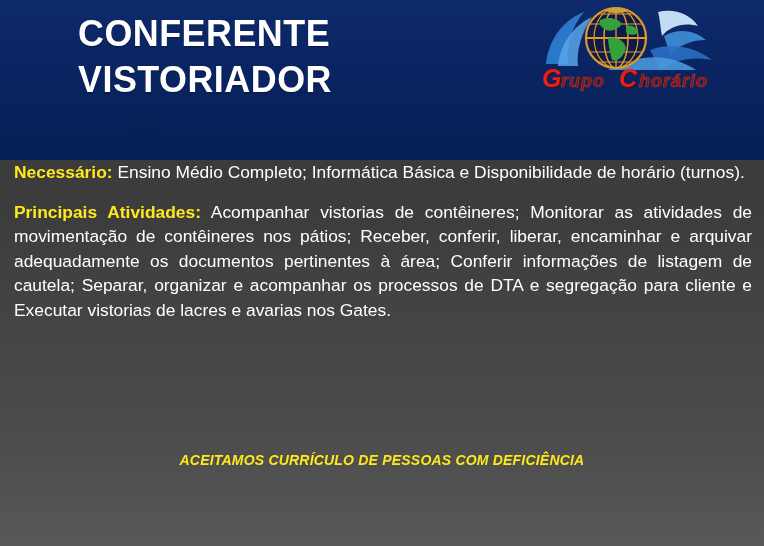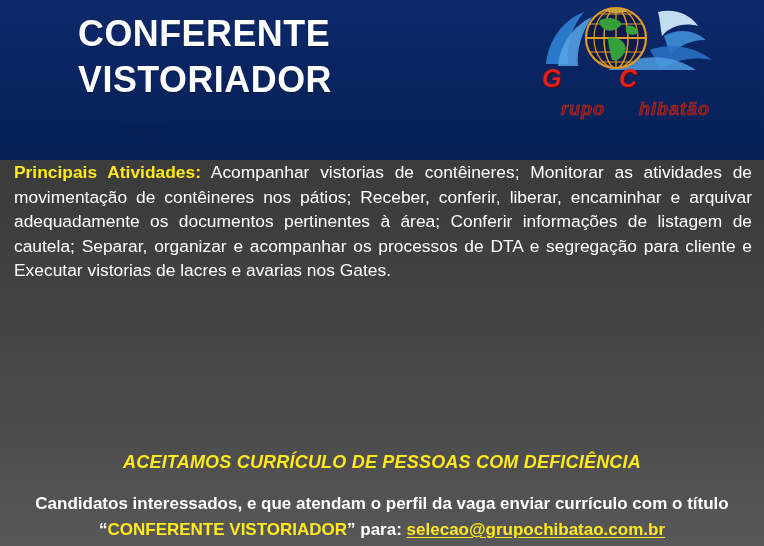--- a/index.html
+++ b/index.html
@@ -89,21 +89,20 @@
   }
   .logo-cap {
     font-size: 25px;
     color: #e2201c;
     text-shadow: 1px 1px 0 #5a0705;
   }
   .logo-rest {
     font-size: 18px;
     color: #7d1714;
     letter-spacing: 1px;
-    margin-top: 28px;
     -webkit-text-stroke: 0.6px #c0332c;
   }
 
   
   #body-content {
     position: absolute;
     left: 14px;
     top: 160px;
     width: 738px;
   }
@@ -127,21 +126,21 @@
     left: 0;
     top: 452px;
     width: 764px;
     text-align: center;
   }
   #pcd-line {
     color: #ffe81c;
     font-family: "Liberation Sans", sans-serif;
     font-weight: bold;
     font-style: italic;
-    font-size: 18px;
+    font-size: 14px;
     letter-spacing: 0.2px;
     margin-bottom: 18px;
     white-space: nowrap;
   }
   #apply-block {
     color: #ffffff;
     font-family: "Liberation Sans", sans-serif;
     font-weight: bold;
     font-size: 17px;
     line-height: 26px;
@@ -198,37 +197,37 @@
           <path d="M70 36 C78 34 86 38 88 46 C86 54 80 60 74 58 C72 50 70 42 70 36 Z" fill="#35a13a"></path>
           <path d="M88 24 C94 22 100 26 100 31 C96 34 90 33 88 30 Z" fill="#35a13a"></path>
           <path d="M66 8 C74 5 84 6 90 9 C82 12 72 12 66 8 Z" fill="#c8a23a"></path>
         </g>
       </svg>
 
       <div id="logo-text">
         <span class="logo-word logo-cap" style="left:0px; top:0px;">G</span>
         <span class="logo-word logo-rest" style="left:19px; top:7px;">rupo</span>
         <span class="logo-word logo-cap" style="left:77px; top:0px;">C</span>
-        <span class="logo-word logo-rest" style="left:97px; top:7px;">hibatão</span>
+        <span class="logo-word logo-rest" style="left:97px; top:7px;">horário</span>
       </div>
     </div>
 
     <div id="header-notch"></div>
   </div>
 
   <div id="body-content">
 
+    <p class="para">
+      <span class="lbl">Necessário:</span><span> Ensino Médio Completo; Informática Básica e Disponibilidade de horário (turnos).</span>
+    </p>
 
 
     <p class="para">
       <span class="lbl">Principais Atividades:</span><span> Acompanhar vistorias de contêineres; Monitorar as atividades de movimentação de contêineres nos pátios; Receber, conferir, liberar, encaminhar e arquivar adequadamente os documentos pertinentes à área; Conferir informações de listagem de cautela; Separar, organizar e acompanhar os processos de DTA e segregação para cliente e Executar vistorias de lacres e avarias nos Gates.</span>
     </p>
   </div>
 
   <div id="footer">
     <div id="pcd-line">ACEITAMOS CURRÍCULO DE PESSOAS COM DEFICIÊNCIA</div>
 
-    <div id="apply-block">
-      <span>Candidatos interessados, e que atendam o perfil da vaga enviar currículo com o título “</span><span class="hl-yellow">CONFERENTE VISTORIADOR</span><span>” para: </span><a class="email-link" href="#">selecao@grupochibatao.com.br</a>
-    </div>
   </div>
 
 </div>
 
 </body></html>

